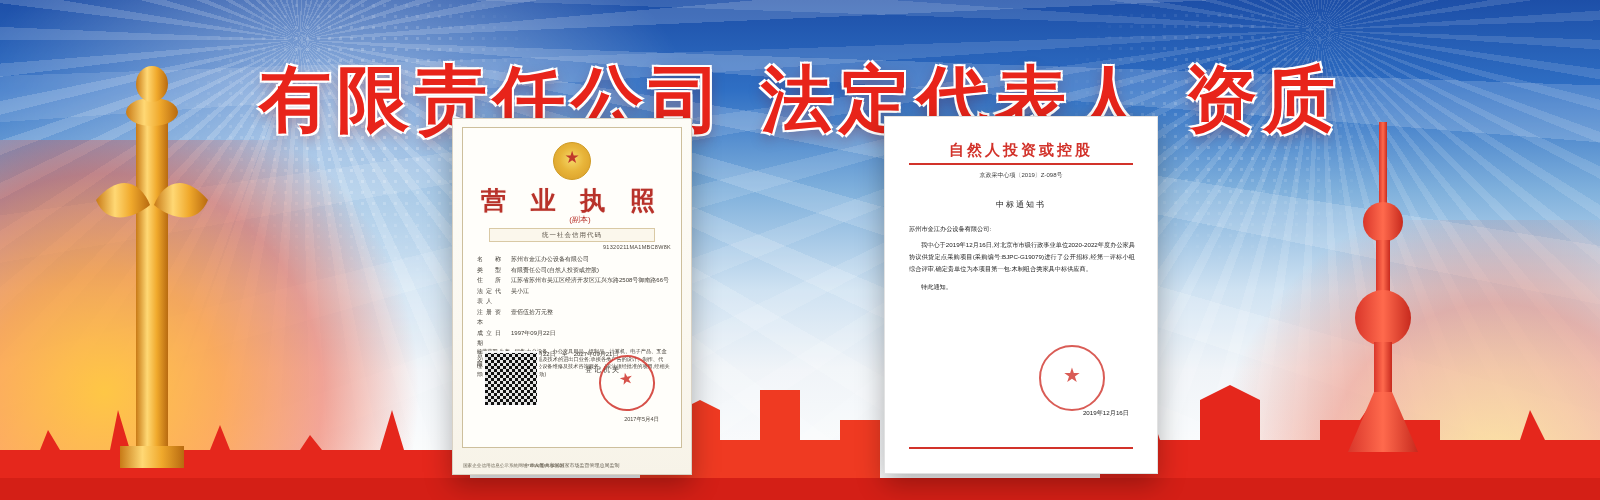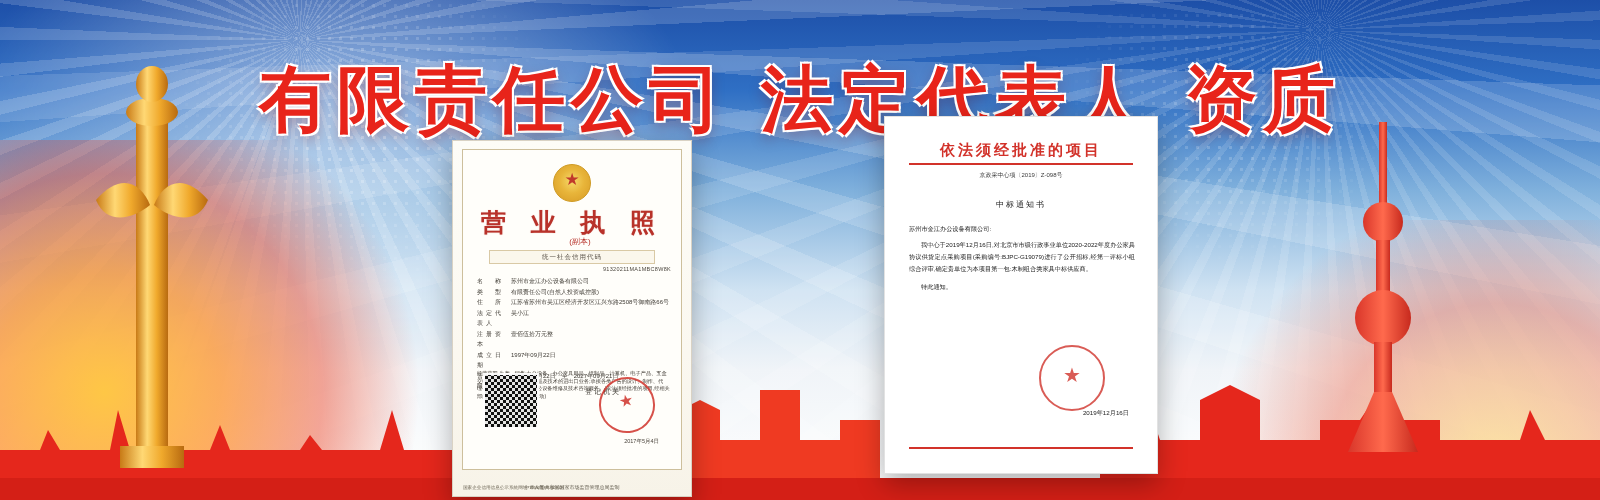--- a/index.html
+++ b/index.html
@@ -100,21 +100,20 @@
     box-shadow: 0 10px 26px rgba(0,0,0,0.30);
   }
   
   .license {
     left: 452px; top: 118px;
     width: 238px; height: 355px;
     border: 1px solid #d9d2c4;
     background: linear-gradient(180deg,#fdfcf7 0%, #fbf8f0 60%, #f7f3e8 100%);
     padding: 0;
     overflow: hidden;
-    margin-top: 22px;
   }
   .license-inner {
     position: absolute;
     left: 9px; top: 8px; right: 9px; bottom: 26px;
     border: 1px solid #cdbf9c;
     background: #fffefa;
   }
   .emblem {
     position: absolute;
     left: 50%; top: 14px; transform: translateX(-50%);
@@ -444,21 +443,21 @@
       <div class="qr"></div>
       <div class="lic-auth">登记机关</div>
       <div class="seal"></div>
       <div class="lic-date">2017年5月4日</div>
     </div>
     <div class="lic-foot">中华人民共和国国家市场监督管理总局监制</div>
     <div class="lic-foot-left">国家企业信用信息公示系统网址: www.gsxt.gov.cn</div>
   </div>
 
   <div class="doc notice">
-    <div class="notice-title">依法须经批准的项目</div>
+    <div class="notice-title">自然人投资或控股</div>
     <div class="notice-rule"></div>
     <div class="notice-no">京政采中心项〔2019〕Z-098号</div>
     <div class="notice-head">中标通知书</div>
     <div class="notice-to">苏州市金江办公设备有限公司:</div>
     <div class="notice-body">
       <p>我中心于2019年12月16日,对北京市市级行政事业单位2020-2022年度办公家具协议供货定点采购项目(采购编号:BJPC-G19079)进行了公开招标,经第一评标小组综合评审,确定贵单位为本项目第一包:木制组合类家具中标供应商。</p>
       <p>特此通知。</p>
     </div>
     <div class="notice-seal"></div>
     <div class="notice-date">2019年12月16日</div>

